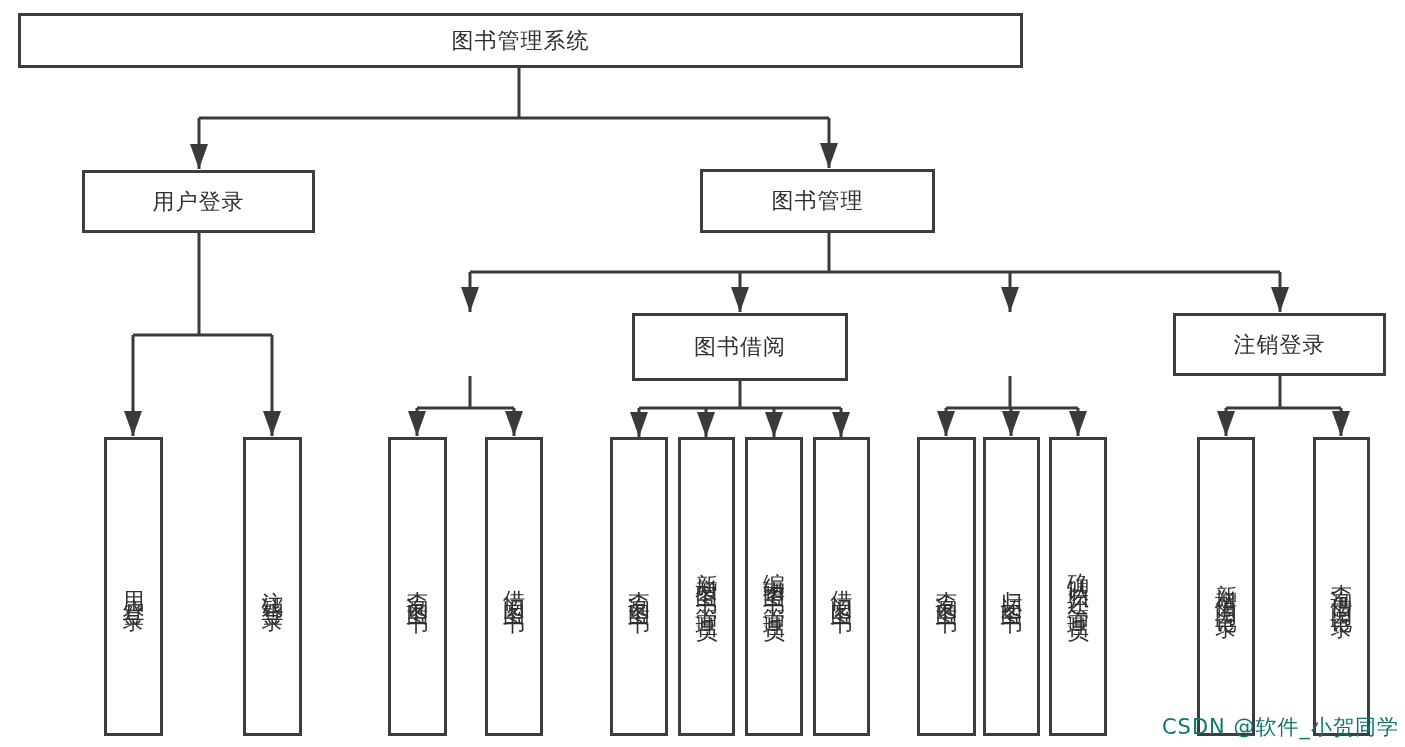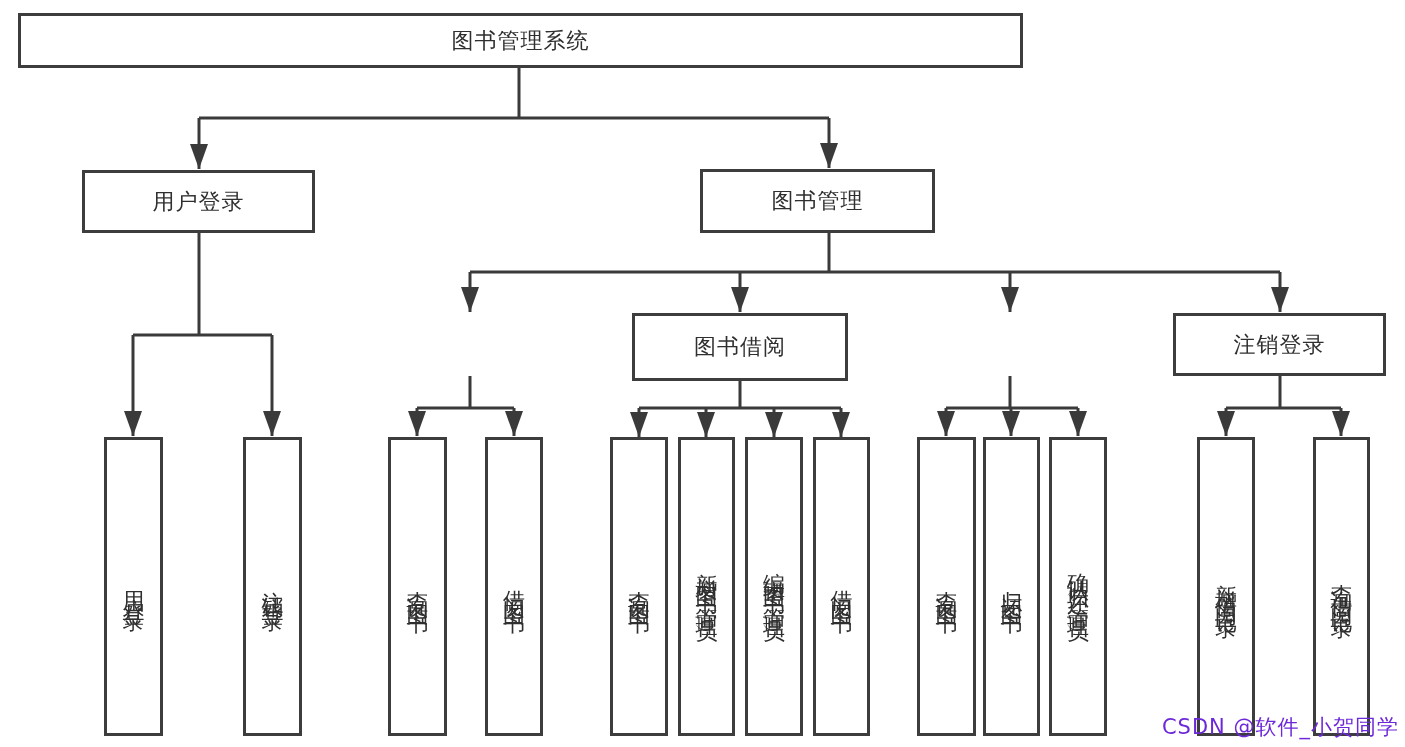--- a/index.html
+++ b/index.html
@@ -30,21 +30,21 @@
     text-orientation:mixed;
     letter-spacing:7px;
     font-size:22px;
     padding:4px 0;
   }
   .watermark{
     position:absolute;
     right:6px;
     bottom:6px;
     font-size:21px;
-    color:#6d28d9;
+    color:#0f766e;
     letter-spacing:1px;
     z-index:5;
     white-space:nowrap;
   }
 </style>
 </head>
 <body>
 
 <div class="canvas">
 

